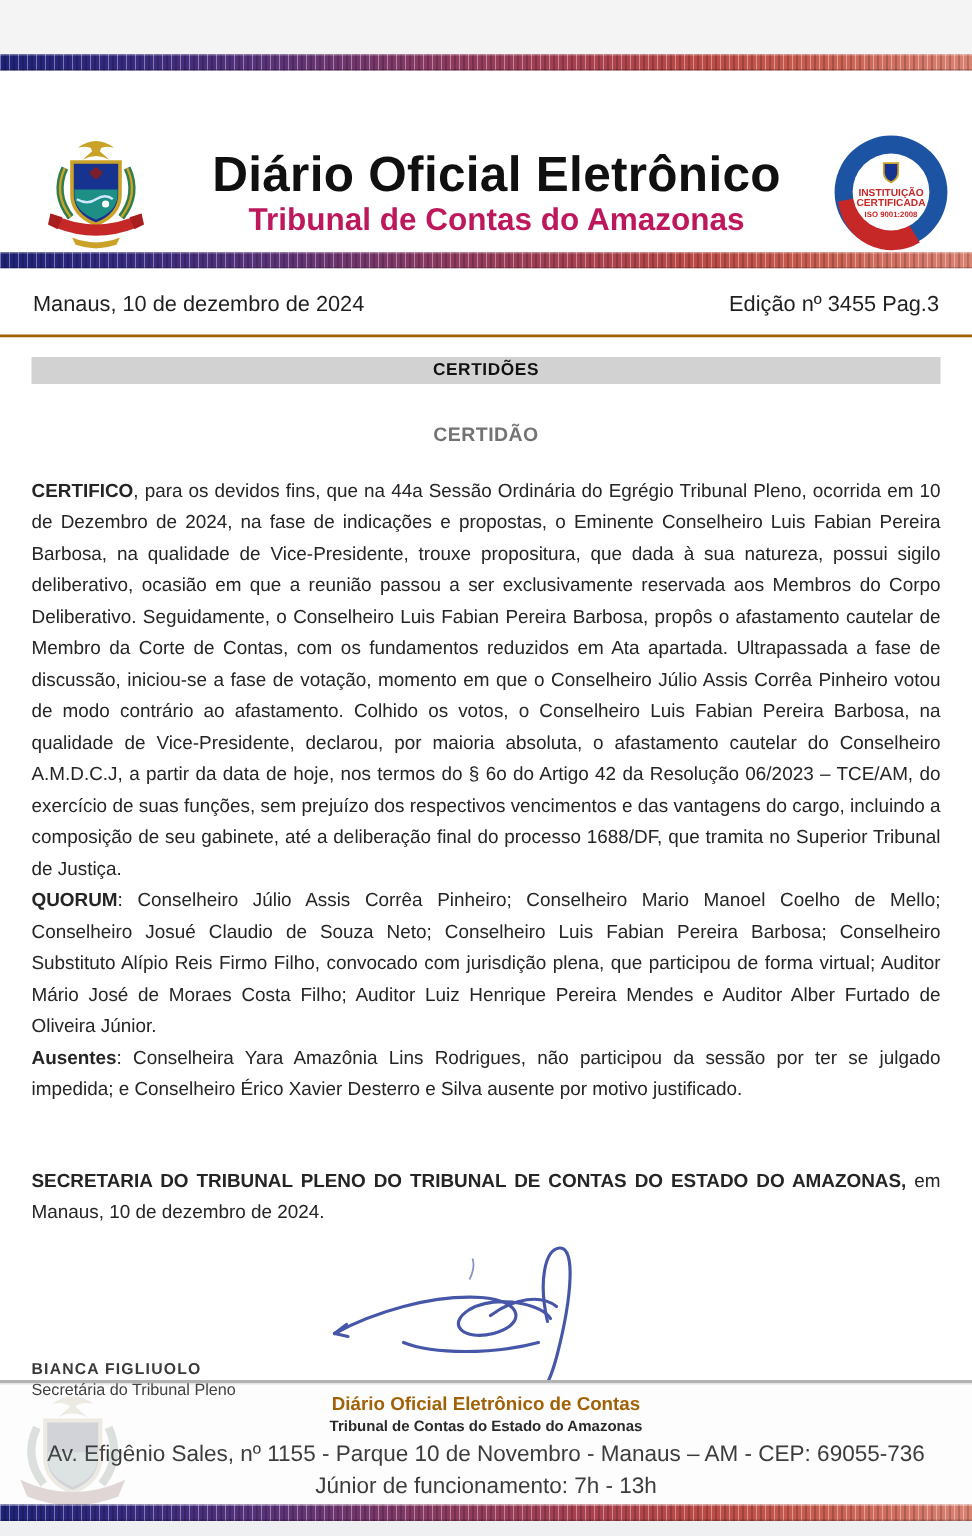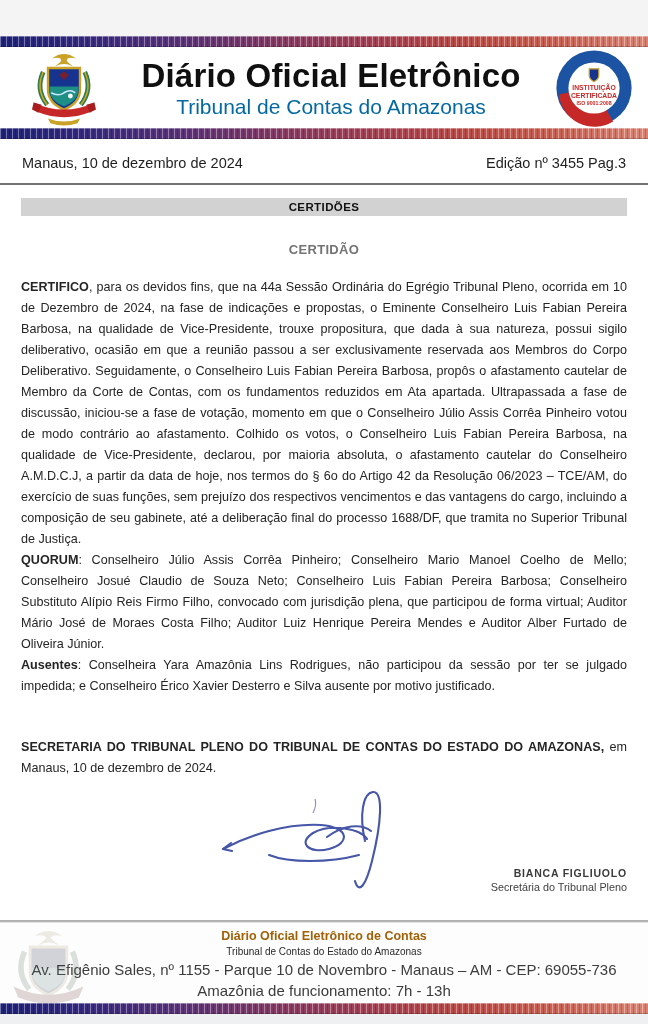--- a/index.html
+++ b/index.html
@@ -21,56 +21,57 @@
         rgba(0,0,0,.18) 3px 4px, rgba(255,255,255,0) 4px 6px),
       linear-gradient(90deg,#1e2277 0%,#33297e 12%,#5a3278 28%,#8a3a60 45%,#a84150 60%,#ba4a45 72%,#c95f51 85%,#da8373 100%);
     box-shadow: inset 0 1px 0 rgba(255,255,255,.35), inset 0 -1px 0 rgba(0,0,0,.2);
   }
   .chain-bottom { position:absolute; left:0; top:1003px; }
 
   .masthead {
     height:81px; background:#fff;
     display:flex; align-items:center; justify-content:space-between;
     padding:0 14px 0 20px;
+    margin-top:40px;
   }
   .masthead .titles { text-align:center; flex:1; padding-top:2px; }
   .masthead h1 { font-size:33px; font-weight:bold; color:#101010; letter-spacing:.2px; line-height:36px; }
-  .masthead h2 { font-size:21px; font-weight:normal; color:#0369a1; line-height:25px; }
+  .masthead h2 { font-size:21px; font-weight:bold; color:#be185d; line-height:25px; }
 
   .meta-row {
     display:flex; justify-content:space-between; align-items:flex-end;
-    padding:16px 22px 12px 22px; border-bottom:2px solid #737373;
+    padding:16px 22px 12px 22px; border-bottom:2px solid #a16207;
     font-size:14.5px; color:#1f1f1f; background:#fff;
   }
 
   .content { padding:0 21px; height:736px; overflow:hidden; background:#fff; }
   .band {
     margin-top:13px; height:18px; background:#d2d2d2;
     display:flex; align-items:center; justify-content:center;
     font-size:11.5px; font-weight:bold; color:#111; letter-spacing:.4px;
   }
   .doc-title { text-align:center; font-size:13px; font-weight:bold; color:#737373; margin-top:26px; margin-bottom:20px; letter-spacing:.3px; }
 
   .para { font-size:12.6px; line-height:21px; text-align:justify; color:#252525; }
   .para .b { font-weight:bold; }
   .secretaria { margin-top:40px; }
 
-  .sig-block { margin-top:6px; text-align:right; position:relative; }
+  .sig-block { margin-top:6px; text-align:left; position:relative; }
   .sig-block svg { display:block; margin:0 auto -30px auto; }
   .sig-name { font-size:10.5px; font-weight:bold; letter-spacing:.8px; color:#3a3a3a; position:relative; z-index:1; }
   .sig-role { font-size:10.8px; color:#3f3f3f; margin-top:2px; position:relative; z-index:1; }
 
   footer {
     position:absolute; left:0; top:920px; width:100%; height:83px;
     border-top:2px solid #b3b3b3; box-shadow: inset 0 1px 0 #e4e4e4;
     background:#fdfdfd; text-align:center; padding-top:7px;
   }
   .watermark { position:absolute; left:-4px; top:2px; opacity:.20; filter:grayscale(70%); }
   .f-title { font-size:12.5px; font-weight:bold; color:#a16207; }
-  .f-org { font-size:10px; font-weight:normal; color:#2a2a2a; margin-top:3px; }
+  .f-org { font-size:10px; font-weight:bold; color:#2a2a2a; margin-top:3px; }
   .f-line { font-size:15px; color:#3c3c3c; margin-top:4px; }
   .social-row { display:flex; justify-content:center; align-items:center; gap:15px; margin-top:4px; }
   .social-item { display:flex; align-items:center; gap:4px; text-decoration:none; }
   .social-icon {
     width:11px; height:11px; border-radius:2px; background:#3f6fa3;
     color:#fff; display:flex; align-items:center; justify-content:center;
     font-size:7px; line-height:1; font-family:"DejaVu Sans", sans-serif;
   }
   .social-icon.flickr { font-size:5px; letter-spacing:0; }
   .social-handle { font-size:9px; font-weight:bold; color:#454545; }
@@ -164,21 +165,21 @@
       <path d="M76 30 Q86 52 71 71" stroke="#2e7d4f" stroke-width="6" fill="none"></path>
       <path d="M30 25 h40 v27 q0 17 -20 25 q-20 -8 -20 -25 z" fill="#16338f" stroke="#c9a227" stroke-width="3"></path>
       <path d="M32 48 h36 v4 q0 14 -18 21 q-18 -7 -18 -21 z" fill="#1d8f85"></path>
       <path d="M12 68 q38 18 76 0 l-5 12 q-33 13 -66 0 z" fill="#c62828"></path>
       <path d="M30 88 q20 8 40 0 l-3 6 q-17 6 -34 0 z" fill="#c9a227"></path>
     </svg>
 
     <div class="f-title">Diário Oficial Eletrônico de Contas</div>
     <div class="f-org">Tribunal de Contas do Estado do Amazonas</div>
     <div class="f-line">Av. Efigênio Sales, nº 1155 - Parque 10 de Novembro - Manaus – AM - CEP: 69055-736</div>
-    <div class="f-line">Amazônia de funcionamento: 7h - 13h</div>
+    <div class="f-line">Júnior de funcionamento: 7h - 13h</div>
     <div class="f-line">Telefone: (92) 3301-8180 - e-mail:doe@tce.am.gov.br</div>
 
     <div class="social-row">
       <a class="social-item">
         <span class="social-icon">◎</span>
         <span class="social-handle">@tceamazonas</span>
       </a>
       <a class="social-item">
         <span class="social-icon">f</span>
         <span class="social-handle">/tceam</span>

